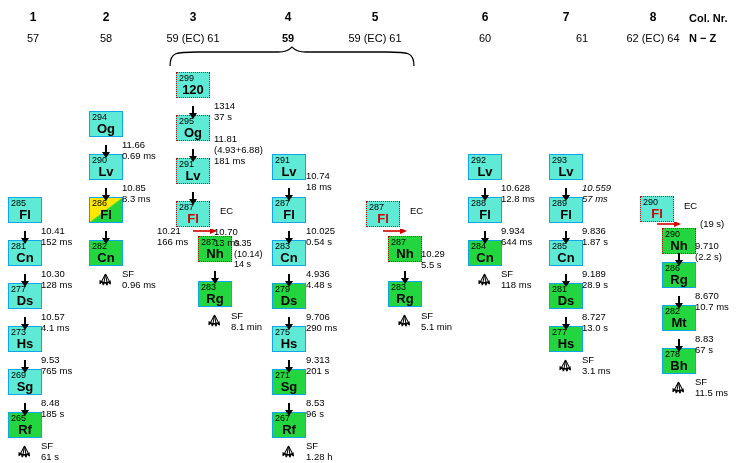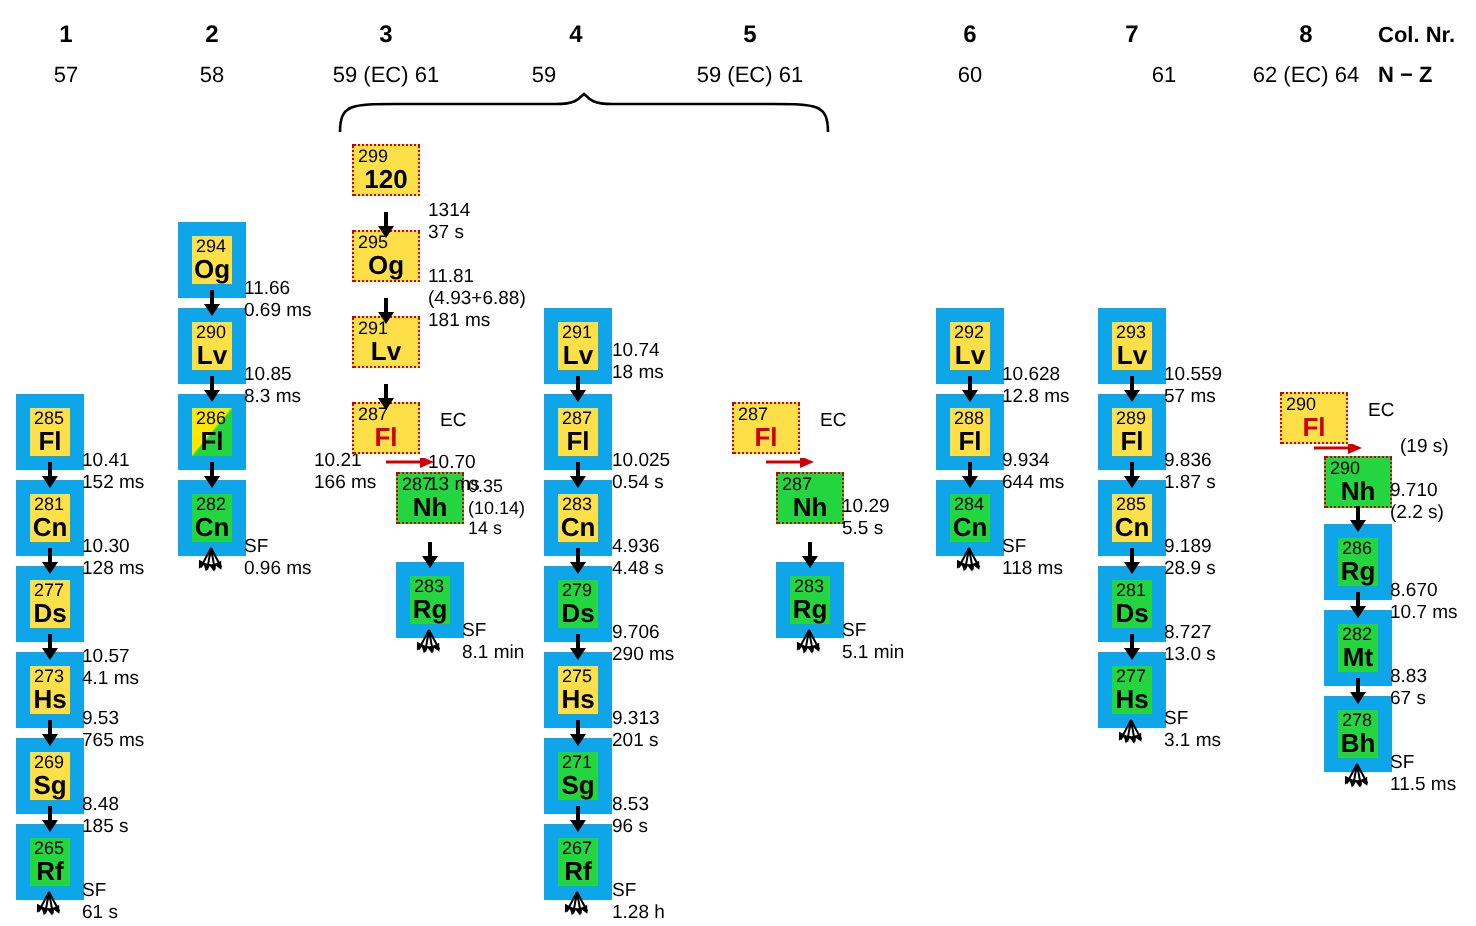--- a/index.html
+++ b/index.html
@@ -17,40 +17,40 @@
   .colnum{
     font-size:12px;font-weight:bold;text-align:center;width:40px;
   }
   .colz{
     font-size:11px;text-align:center;
   }
   .hdr-label{font-size:11px;font-weight:bold;}
   
   .box{
     width:34px;
-    border:7px solid #0ea5e9;
+    border:1px solid #0ea5e9;
     text-align:center;
     line-height:1.0;
     box-sizing:border-box;
   }
   .box .mass{
     font-size:9px;
     padding-top:1px;
     display:block;
     text-align:left;
     padding-left:2px;
   }
   .box .sym{
     font-size:13px;
     font-weight:bold;
     display:block;
     padding-bottom:1px;
     letter-spacing:0px;
   }
-  .yellow{background:#fde047;}
+  .yellow{background:#5eead4;}
   .green{background:#23d63f;}
   .red .sym{color:#d00000;}
   .dotted{border:1px dotted #cc0000;}
   .halfdiag{
     background:linear-gradient(to bottom right,#ffe800 0%,#ffe800 48%,#23d63f 52%,#23d63f 100%);
   }
   .sym-wide{font-size:12px;}
   .arrowline{
     position:absolute;
     width:2px;background:#000;
@@ -87,21 +87,21 @@
   <div class="abs colnum" style="left:268px;top:0;">4</div>
   <div class="abs colnum" style="left:355px;top:0;">5</div>
   <div class="abs colnum" style="left:465px;top:0;">6</div>
   <div class="abs colnum" style="left:546px;top:0;">7</div>
   <div class="abs colnum" style="left:633px;top:0;">8</div>
   <div class="abs hdr-label" style="left:689px;top:2px;">Col. Nr.</div>
 
   <div class="abs colz" style="left:13px;top:22px;width:40px;">57</div>
   <div class="abs colz" style="left:86px;top:22px;width:40px;">58</div>
   <div class="abs colz" style="left:155px;top:22px;width:76px;">59 (EC) 61</div>
-  <div class="abs colz" style="left:252px;top:22px;width:40px;">59</div>
+  <div class="abs colz" style="left:268px;top:22px;width:40px;font-weight:bold;">59</div>
   <div class="abs colz" style="left:337px;top:22px;width:76px;">59 (EC) 61</div>
   <div class="abs colz" style="left:465px;top:22px;width:40px;">60</div>
   <div class="abs colz" style="left:562px;top:22px;width:40px;">61</div>
   <div class="abs colz" style="left:615px;top:22px;width:76px;">62 (EC) 64</div>
   <div class="abs hdr-label" style="left:689px;top:22px;">N − Z</div>
 </div>
 
 <svg class="brace" style="left:168px;top:46px;" width="250" height="22">
   <path d="M2,20 C2,6 8,6 30,6 L110,6 C122,6 122,2 124,1 C126,2 126,6 138,6 L218,6 C240,6 246,6 246,20" fill="none" stroke="#000" stroke-width="1.3"></path>
 </svg>
@@ -155,21 +155,21 @@
 
   <div class="sf" style="left:24px;top:446px;">
     <i style="transform:rotate(-28deg);"></i>
       <i style="transform:rotate(-10deg);"></i>
       <i style="transform:rotate(10deg);"></i>
       <i style="transform:rotate(28deg);"></i>
   </div>
 
   <div class="txt" style="left:41px;top:225px;"><span>10.41</span><br><span>152 ms</span></div>
   <div class="txt" style="left:41px;top:268px;"><span>10.30</span><br><span>128 ms</span></div>
-  <div class="txt" style="left:41px;top:311px;margin-top:12px;"><span>10.57</span><br><span>4.1 ms</span></div>
+  <div class="txt" style="left:41px;top:311px;"><span>10.57</span><br><span>4.1 ms</span></div>
   <div class="txt" style="left:41px;top:354px;"><span>9.53</span><br><span>765 ms</span></div>
   <div class="txt" style="left:41px;top:397px;"><span>8.48</span><br><span>185 s</span></div>
   <div class="txt" style="left:41px;top:440px;"><span>SF</span><br><span>61 s</span></div>
 </div>
 
 <div class="abs" style="left:0;top:0;">
   <div class="abs box yellow" style="left:89px;top:111px;">
     <span class="mass">294</span>
     <span class="sym">Og</span>
   </div>
@@ -437,21 +437,21 @@
   <div class="abs" style="left:565px;top:317px;">
       <div class="arrowline" style="height:9px;"></div>
       <div class="arrowhead" style="top:7px;left:-3px;"></div>
     </div>
   <div class="sf" style="left:565px;top:360px;">
     <i style="transform:rotate(-28deg);"></i>
       <i style="transform:rotate(-10deg);"></i>
       <i style="transform:rotate(10deg);"></i>
       <i style="transform:rotate(28deg);"></i>
   </div>
-  <div class="txt" style="left:582px;top:182px;"><span>10.559</span><br><span>57 ms</span></div>
+  <div class="txt" style="left:582px;top:182px;font-style:italic;"><span>10.559</span><br><span>57 ms</span></div>
   <div class="txt" style="left:582px;top:225px;"><span>9.836</span><br><span>1.87 s</span></div>
   <div class="txt" style="left:582px;top:268px;"><span>9.189</span><br><span>28.9 s</span></div>
   <div class="txt" style="left:582px;top:311px;"><span>8.727</span><br><span>13.0 s</span></div>
   <div class="txt" style="left:582px;top:354px;"><span>SF</span><br><span>3.1 ms</span></div>
 </div>
 
 <div class="abs" style="left:0;top:0;">
   <div class="abs box yellow dotted red" style="left:640px;top:196px;">
     <span class="mass">290</span>
     <span class="sym">Fl</span>

